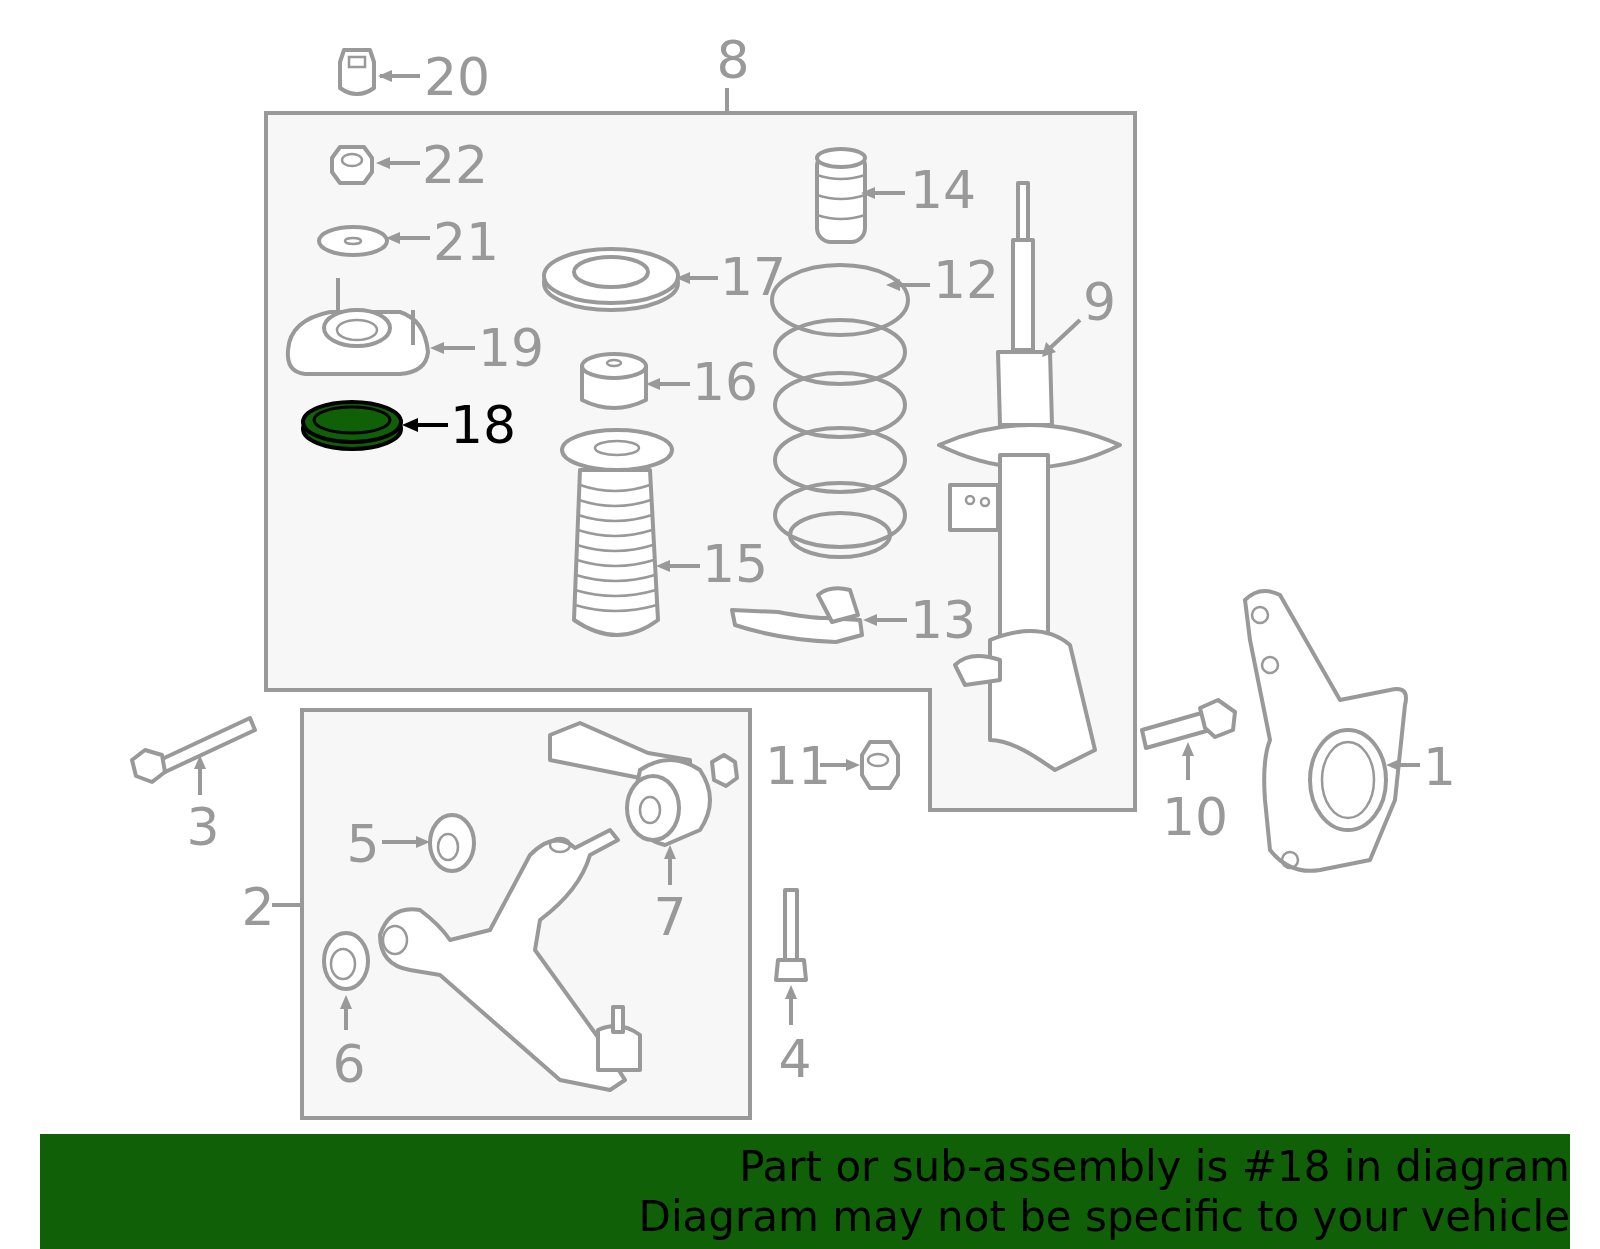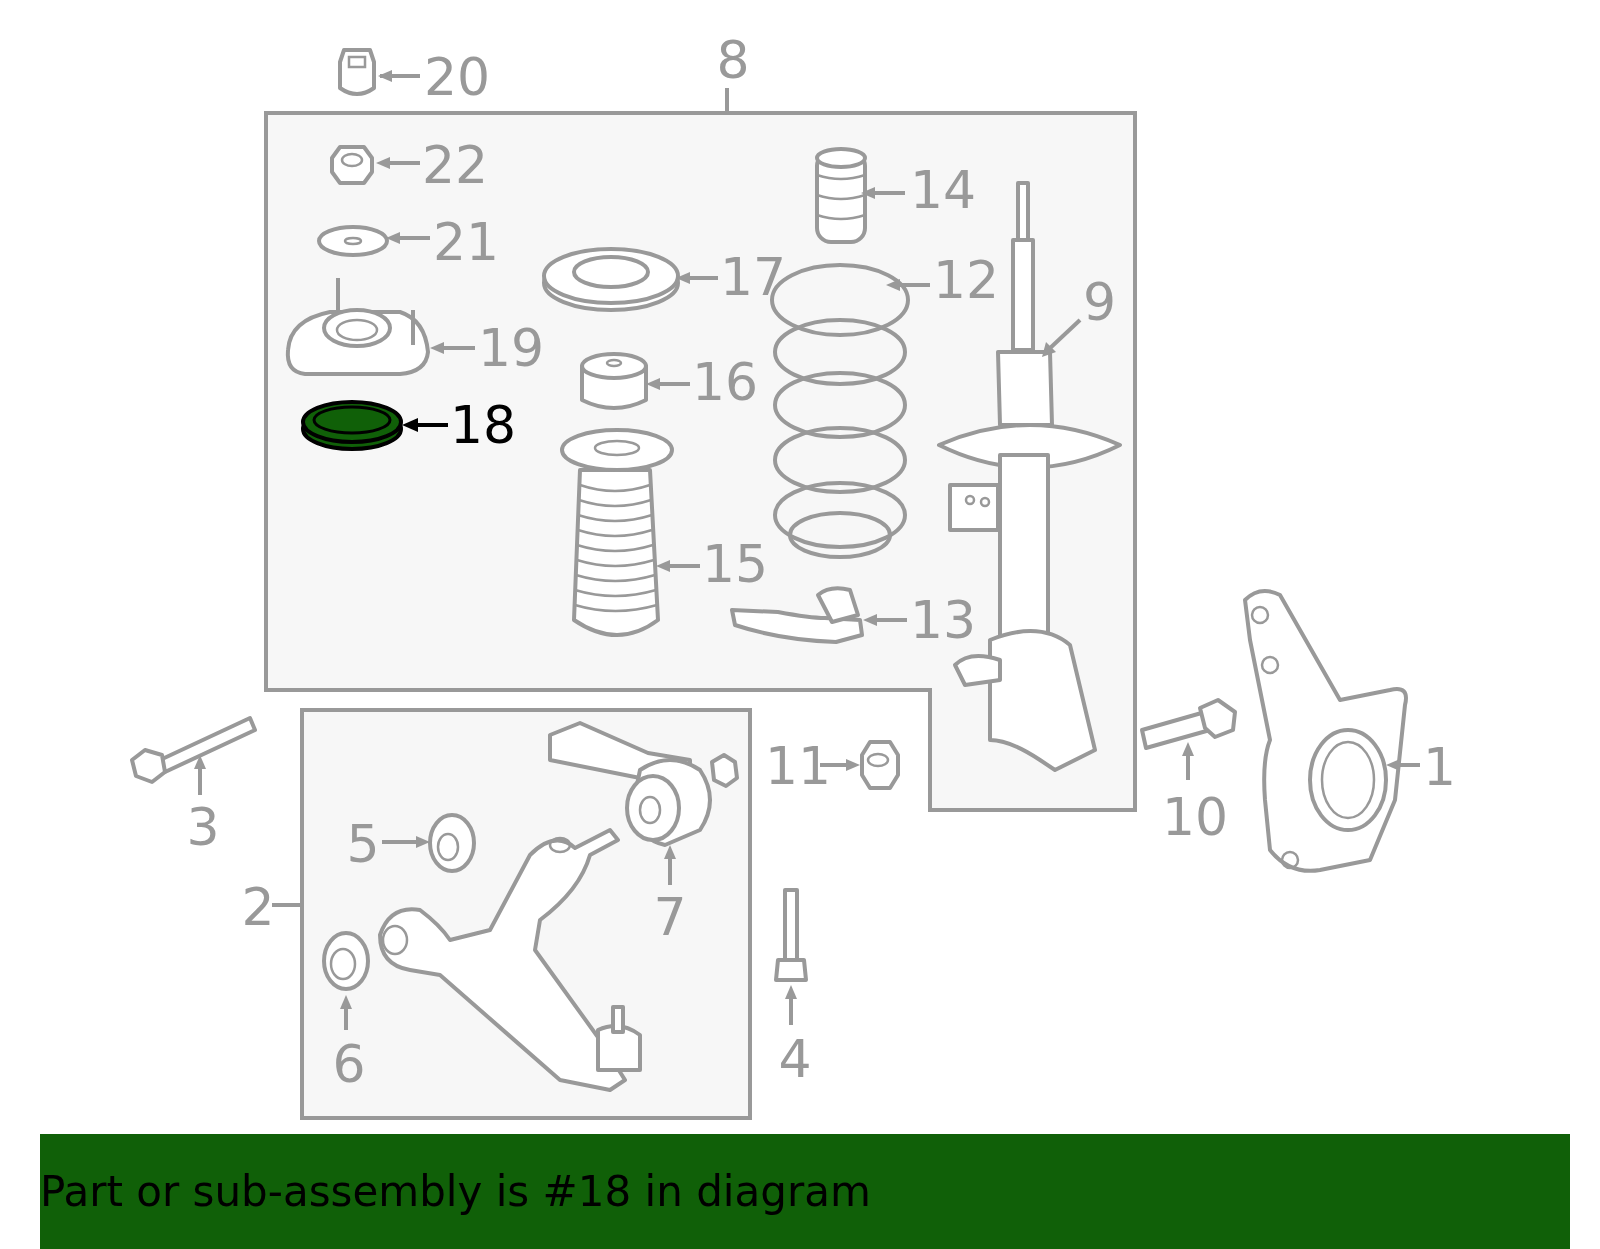--- a/index.html
+++ b/index.html
@@ -5,21 +5,21 @@
   html, body { margin:0; padding:0; background:#ffffff; }
   body { width:1600px; height:1249px; position:relative; overflow:hidden; font-family:"DejaVu Sans", sans-serif; }
   #diagram { position:absolute; left:0; top:0; width:1600px; height:1249px; }
   .lbl { font-family:"DejaVu Sans", sans-serif; font-size:52px; fill:#999999; }
   .lbl.hl { fill:#000000; }
   .ln { stroke:#999999; stroke-width:4; fill:none; }
   .part { stroke:#999999; stroke-width:4; fill:#ffffff; stroke-linejoin:round; }
   .partthin { stroke:#999999; stroke-width:2.5; fill:none; }
   .hlpart { stroke:#000000; stroke-width:4; fill:#106008; }
   #banner { position:absolute; left:40px; top:1134px; width:1530px; height:115px; background:#106008;
-            display:flex; flex-direction:column; align-items:flex-start; justify-content:center; }
+            display:flex; flex-direction:column; align-items:flex-end; justify-content:center; }
   #banner div { font-family:"DejaVu Sans", sans-serif; font-size:42px; color:#000000; line-height:50px; letter-spacing:0px; }
 </style>
 </head>
 <body>
 
 <svg id="diagram" viewBox="0 0 1600 1249" xmlns="http://www.w3.org/2000/svg">
   <defs>
     <marker id="ah" markerWidth="10" markerHeight="10" refX="8" refY="5" orient="auto" markerUnits="userSpaceOnUse">
       <path d="M0,0 L10,5 L0,10 z" fill="#999999"></path>
     </marker>
@@ -243,13 +243,14 @@
   <text class="lbl" x="203" y="845" text-anchor="middle">3</text>
   <text class="lbl" x="258" y="925" text-anchor="middle">2</text>
   <text class="lbl" x="363" y="862" text-anchor="middle">5</text>
   <text class="lbl" x="349" y="1082" text-anchor="middle">6</text>
   <text class="lbl" x="670" y="935" text-anchor="middle">7</text>
   <text class="lbl" x="795" y="1077" text-anchor="middle">4</text>
 </svg>
 
 <div id="banner">
   <div>Part or sub-assembly is #18 in diagram</div>
+  <div>Diagram may not be specific to your vehicle</div>
 </div>
 
 </body></html>

